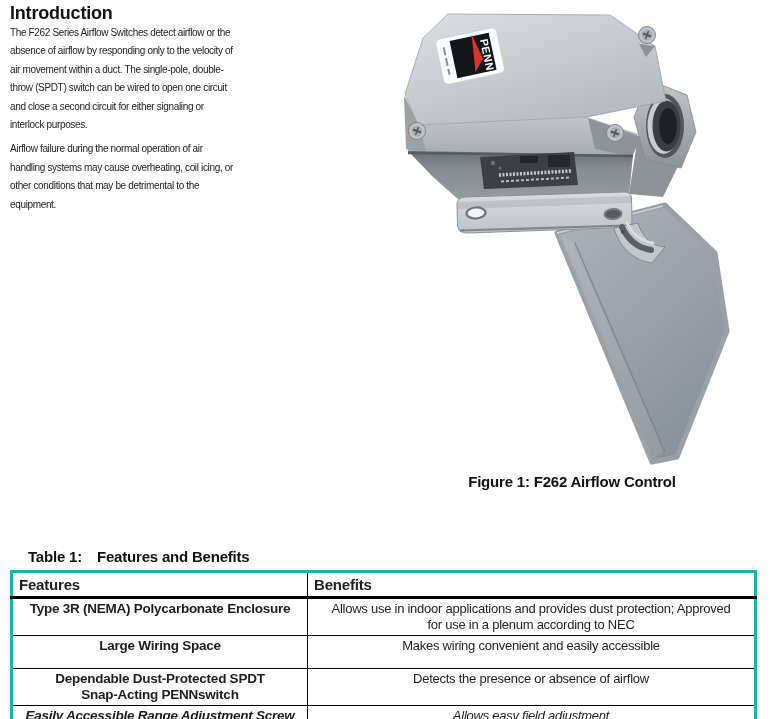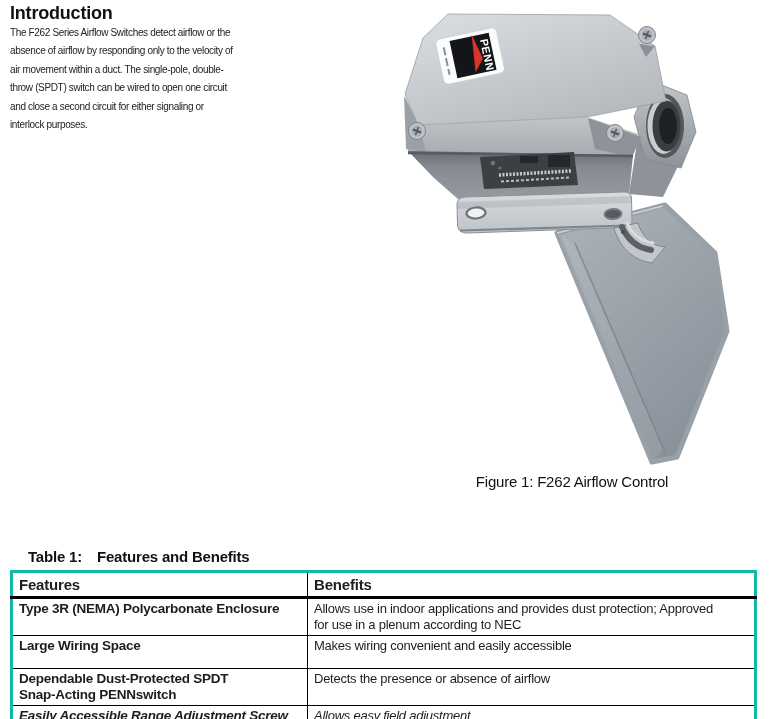--- a/index.html
+++ b/index.html
@@ -6,48 +6,52 @@
   body{width:770px;height:719px;position:relative;overflow:hidden;
        font-family:"Liberation Sans",sans-serif;color:#1d1d1d;}
 
   .text-col{position:absolute;left:10px;top:0;width:400px;}
   .text-col h1{font-size:18px;font-weight:bold;margin:3px 0 0 0;letter-spacing:-0.2px;color:#111;}
   .text-col p{font-size:10px;line-height:18.4px;margin:0 0 6px 0;
               white-space:pre-line;letter-spacing:-0.35px;color:#222;}
 
   .device-figure{position:absolute;left:402px;top:6px;width:366px;margin:0;}
   .device-figure svg{display:block;}
-  .device-figure figcaption{width:340px;text-align:center;font-size:15px;font-weight:normal;
+  .device-figure figcaption{width:340px;text-align:center;font-size:15px;font-weight:bold;
                             margin:7px 0 0 0;letter-spacing:-0.2px;color:#111;}
 
   .table-block{position:absolute;left:10px;top:548px;width:747px;}
   .table-caption{font-size:15px;font-weight:bold;margin:0 0 5px 18px;letter-spacing:-0.2px;color:#111;}
   .table-caption .prefix{margin-right:15px;}
   table{border-collapse:collapse;width:747px;table-layout:fixed;border:3px solid #14b8a6;}
   th,td{border:1.5px solid #000;padding:2px 6px;text-align:left;vertical-align:top;}
   thead th{font-size:15px;font-weight:bold;border-bottom:3px solid #000;height:19px;
            vertical-align:middle;letter-spacing:-0.2px;}
-  td{font-size:13px;line-height:16px;white-space:pre-line;letter-spacing:-0.25px;}
+  td{font-size:13px;line-height:16px;white-space:pre-line;letter-spacing:-0.25px;text-align:center;}
   td.feat{font-weight:bold;font-size:13.5px;}
   tbody tr:nth-child(1){height:38px;}
   tbody tr:nth-child(2){height:33px;}
   tbody tr:nth-child(3){height:20px;}
   tbody tr:nth-child(4){height:20px;font-style:italic;}
 </style>
 </head>
 <body>
 
 <div class="text-col">
   <h1>Introduction</h1>
   <p>The F262 Series Airflow Switches detect airflow or the
 absence of airflow by responding only to the velocity of
 air movement within a duct. The single-pole, double-
 throw (SPDT) switch can be wired to open one circuit
 and close a second circuit for either signaling or
 interlock purposes.</p>
+  <p>Airflow failure during the normal operation of air
+handling systems may cause overheating, coil icing, or
+other conditions that may be detrimental to the
+equipment.</p>
 </div>
 
 <figure class="device-figure">
   <svg width="366" height="460" viewBox="0 0 366 460">
     <defs>
       <linearGradient id="gLid" x1="0" y1="0" x2="0.7" y2="1">
         <stop offset="0" stop-color="#dcdfe2"></stop>
           <stop offset="1" stop-color="#b4b9be"></stop>
       </linearGradient>
       <linearGradient id="gSkirt" x1="0" y1="0" x2="0" y2="1">

